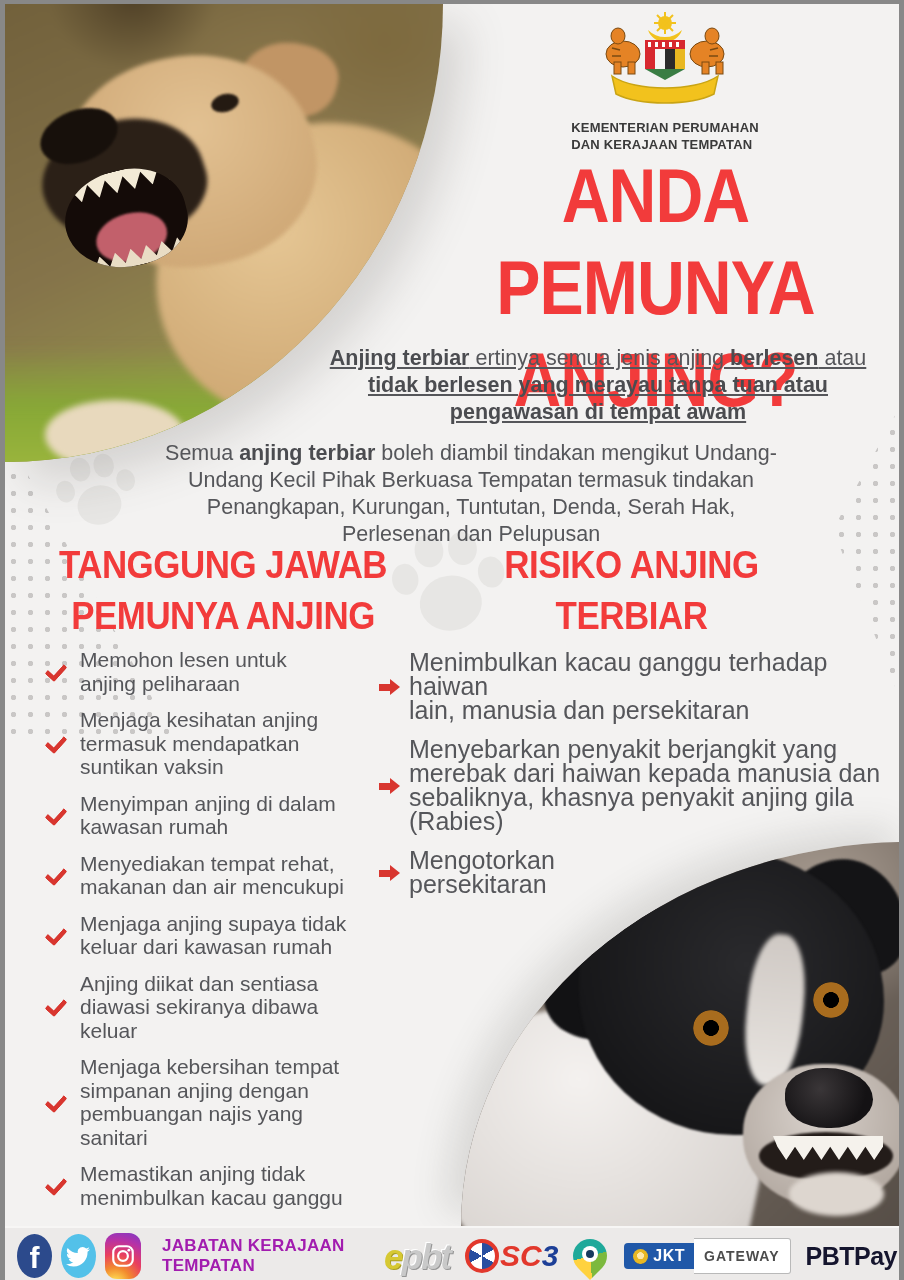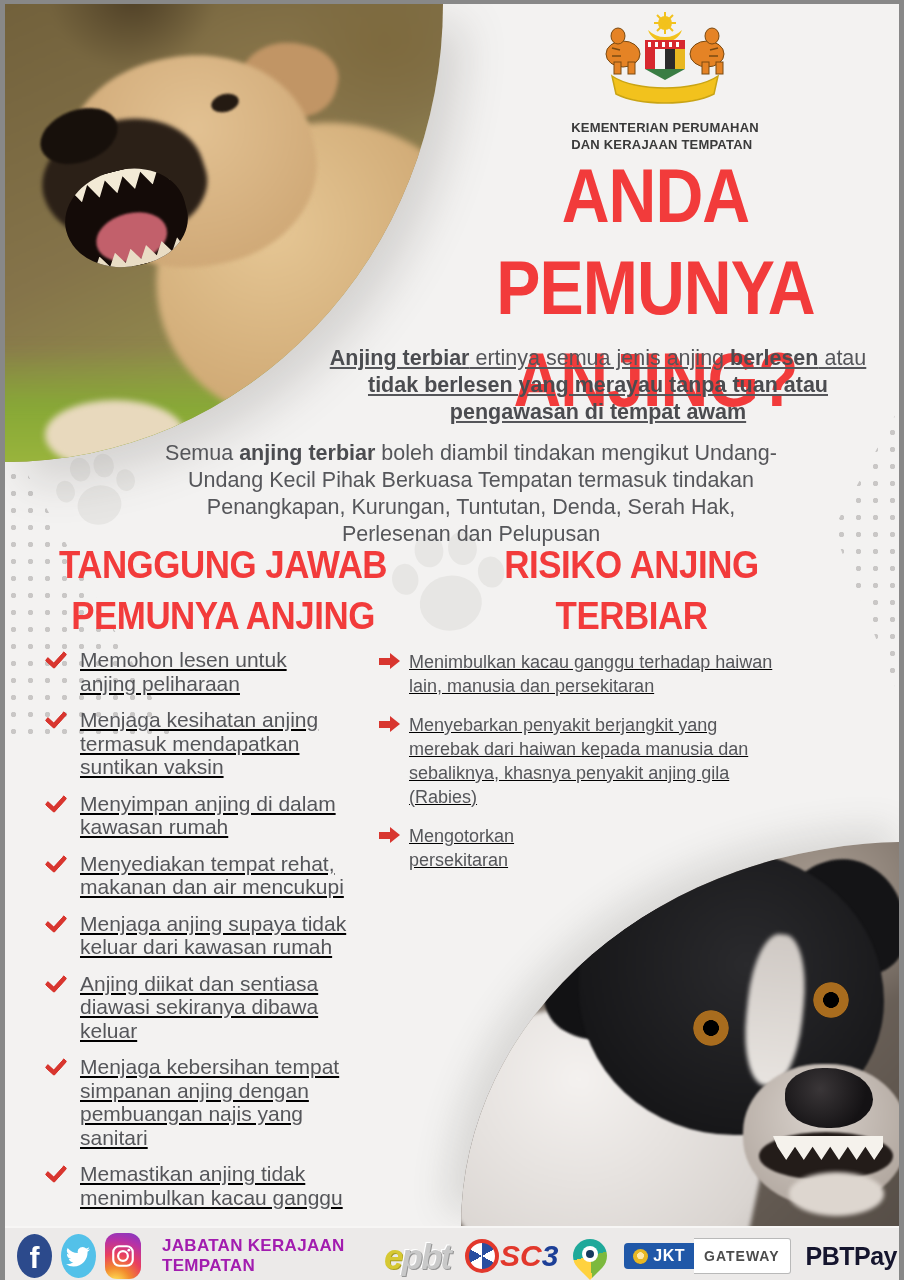--- a/index.html
+++ b/index.html
@@ -74,29 +74,29 @@
   .paw{z-index:0;}
   .paw svg{display:block;width:100%;height:100%;}
   .paw-small{left:48px;top:448px;width:86px;height:78px;transform:rotate(-14deg);}
   .paw-large{left:383px;top:524px;width:120px;height:110px;transform:rotate(-8deg);}
 
   
   .col{z-index:4;}
   .col h2{margin:0;font-size:36px;line-height:47px;font-weight:bold;color:var(--red);
     text-align:center;white-space:pre-line;letter-spacing:-.5px;transform:scale(.97,1.1);transform-origin:center top;}
   .col ul{list-style:none;margin:0;padding:0;}
-  .col li{display:flex;align-items:flex-start;text-decoration:underline;}
+  .col li{display:flex;align-items:center;}
   .col li span.txt{white-space:pre-line;color:var(--text);}
   .col-left{left:38px;top:534px;width:360px;}
   .col-left ul{margin-top:16px;}
   .col-left li{gap:13px;font-size:21px;line-height:23.5px;}
   .col-left li + li{margin-top:13px;}
   .col-right{left:374px;top:534px;width:505px;}
   .col-right ul{margin-top:18px;}
-  .col-right li{gap:9px;font-size:18px;line-height:24px;}
+  .col-right li{gap:9px;font-size:25px;line-height:24px;}
   .col-right li + li{margin-top:15px;}
 
   .check{flex:0 0 auto;width:24px;height:20px;position:relative;margin-top:1px;}
   .check::after{content:"";position:absolute;left:3px;top:2px;width:15px;height:8px;
     border-left:5px solid var(--bullet-red);border-bottom:5px solid var(--bullet-red);
     border-radius:2px;transform:rotate(-48deg);}
   .arrow{flex:0 0 auto;width:21px;height:17px;position:relative;margin-top:3px;}
   .arrow::before{content:"";position:absolute;left:0;top:5px;width:11px;height:7px;background:var(--bullet-red);}
   .arrow::after{content:"";position:absolute;left:11px;top:0;width:0;height:0;
     border-left:10px solid var(--bullet-red);border-top:8.5px solid transparent;border-bottom:8.5px solid transparent;}

